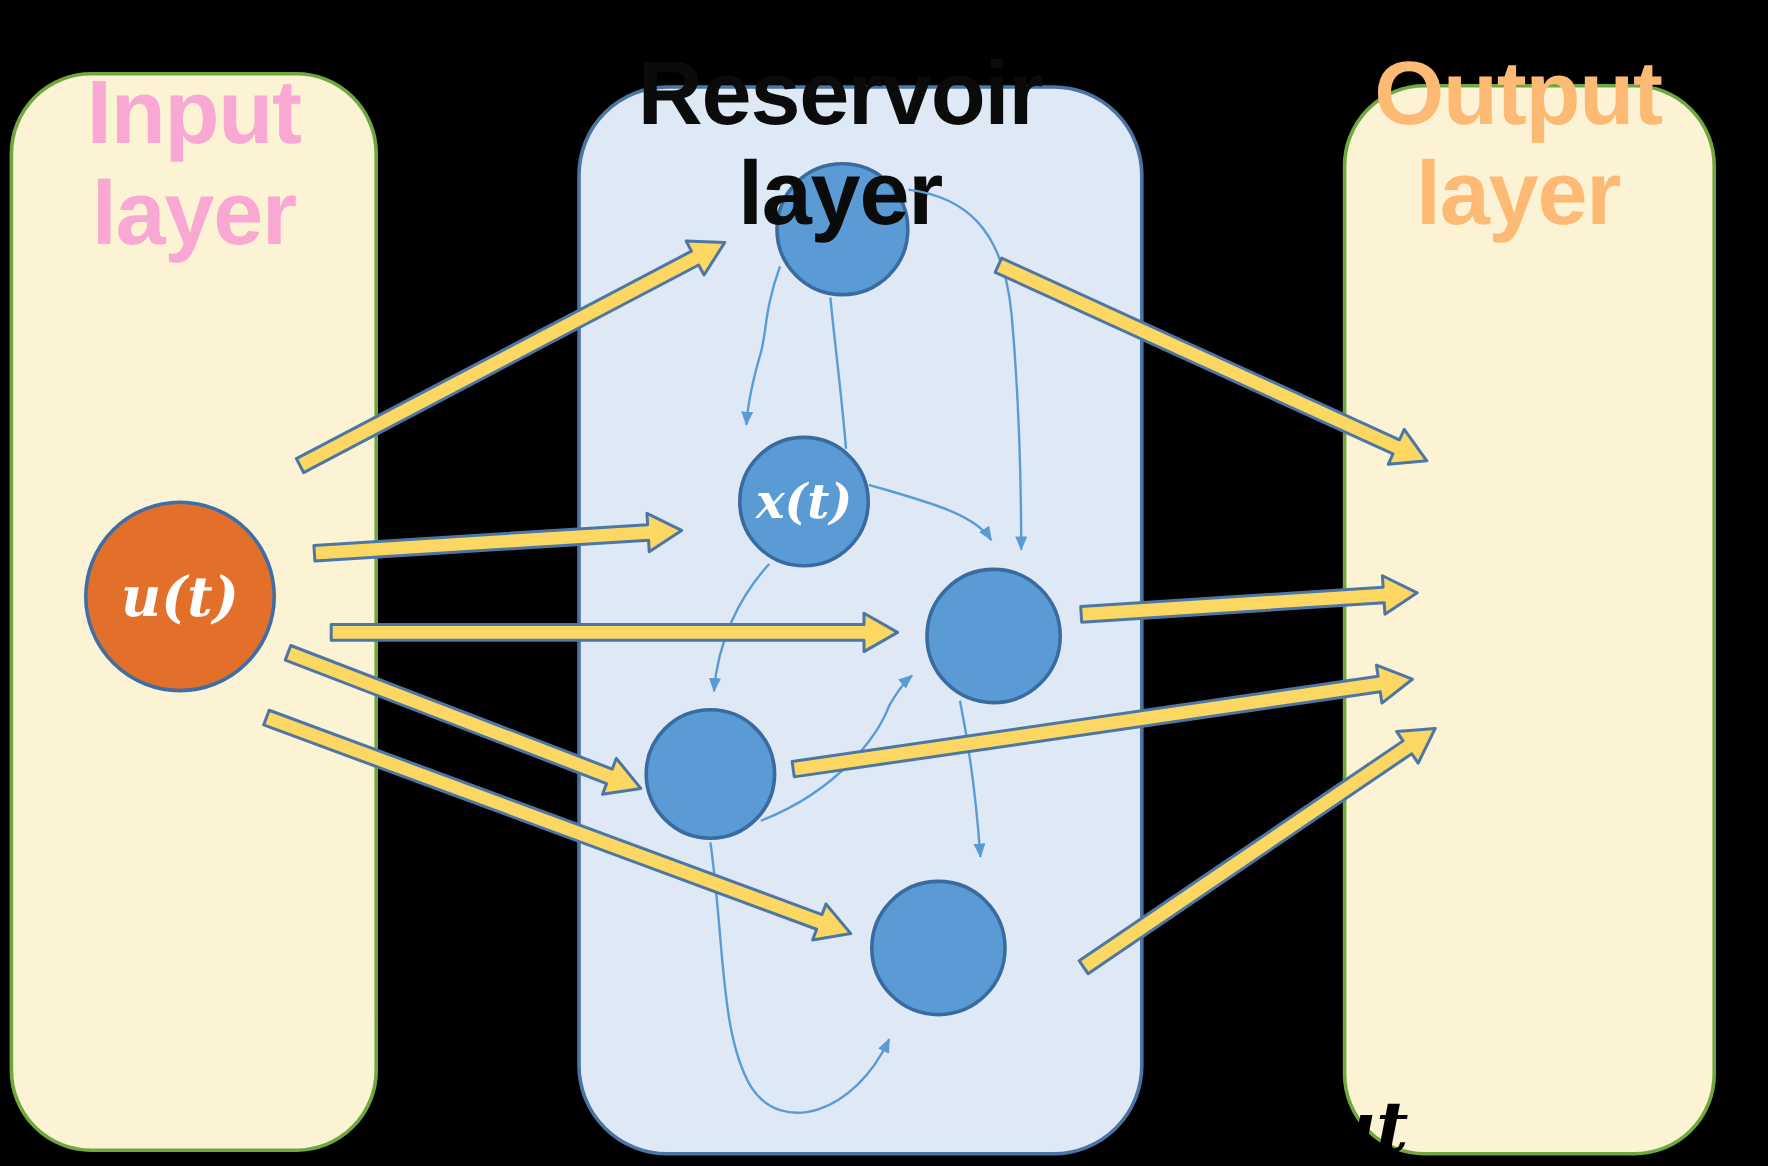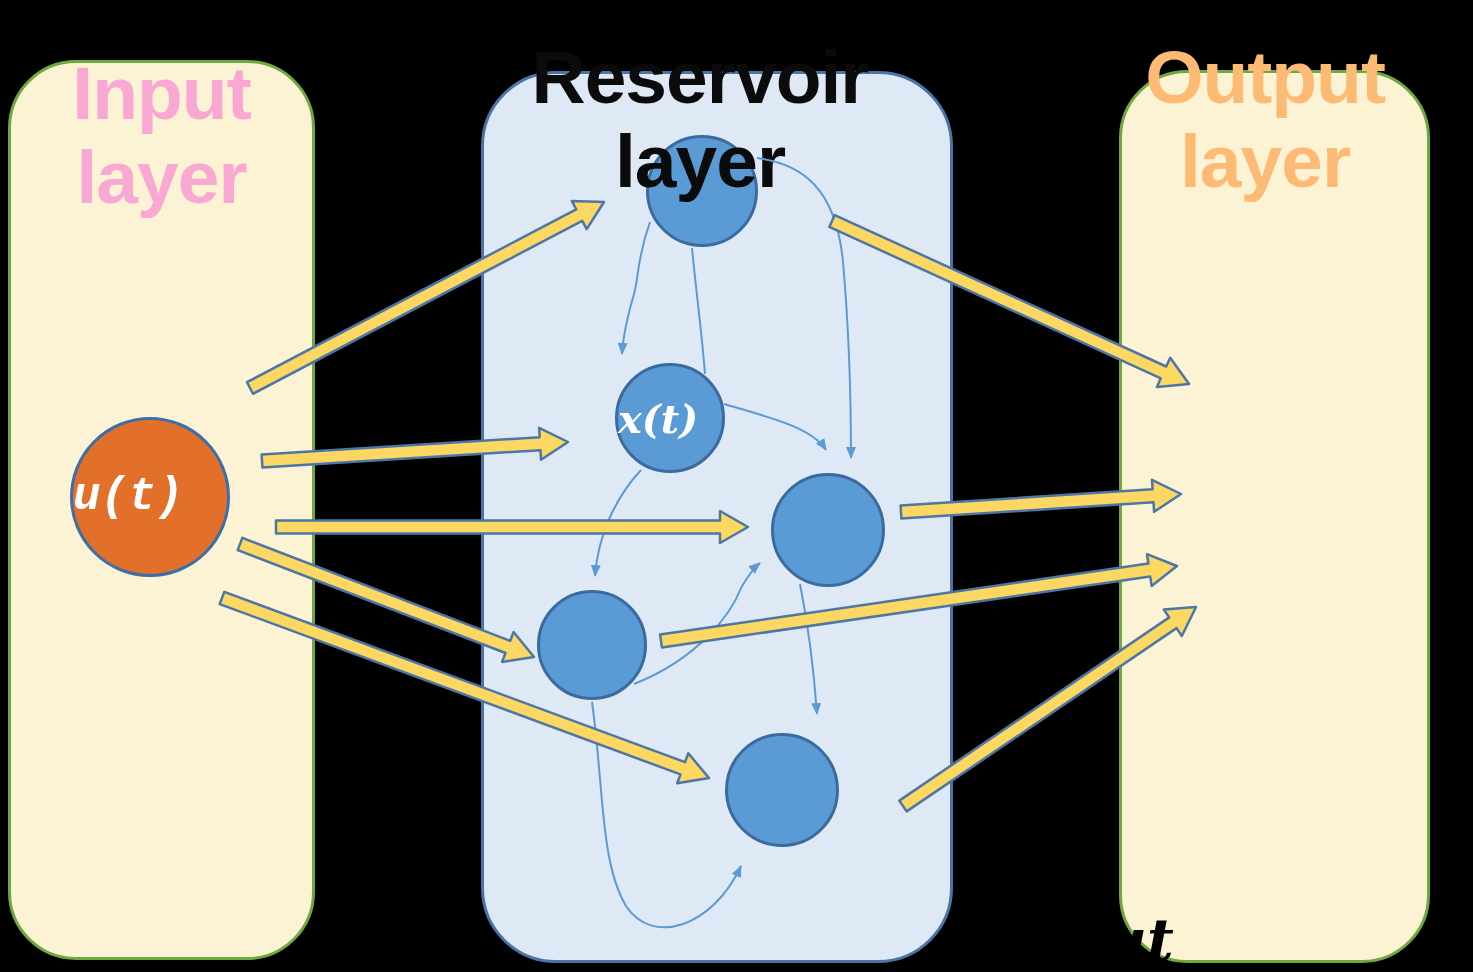--- a/index.html
+++ b/index.html
@@ -2,21 +2,21 @@
 <html><head>
 <meta charset="utf-8">
 <style>
   html,body{margin:0;padding:0;background:#000;}
   #stage{position:relative;width:1473px;height:972px;background:#000;overflow:hidden;
          font-family:"Liberation Sans", sans-serif;}
   .layer-box{position:absolute;box-sizing:border-box;z-index:1;}
   .layer-title{position:absolute;z-index:4;text-align:center;font-weight:700;
                font-size:75px;line-height:84px;letter-spacing:-1px;white-space:normal;}
   .node{position:absolute;border-radius:50%;box-sizing:border-box;z-index:3;
-        display:flex;align-items:center;}
+        display:flex;align-items:center;justify-content:center;}
   .nlabel{font-family:"DejaVu Serif", serif;font-style:italic;font-weight:700;}
   .formula{position:absolute;z-index:2;font-family:"DejaVu Serif", serif;
            font-style:italic;font-weight:700;white-space:nowrap;}
   .fbase{font-size:82px;line-height:1;}
   .fsub{font-size:58px;line-height:1;position:relative;top:22px;margin-left:2px;}
   #overlay{position:absolute;left:0;top:0;z-index:5;}
 </style>
 </head>
 <body>
 
@@ -24,21 +24,21 @@
 
   <div class="layer-box" style="left: 8px; top: 60px; width: 307px; height: 900px; border-radius: 68px; background: rgb(251, 243, 212); border: 3px solid rgb(111, 168, 63);"></div>
   <div class="layer-box" style="left: 481px; top: 71px; width: 472px; height: 892px; border-radius: 75px; background: rgb(222, 233, 245); border: 3px solid rgb(74, 116, 164);"></div>
   <div class="layer-box" style="left: 1119px; top: 70px; width: 311px; height: 893px; border-radius: 68px; background: rgb(251, 243, 212); border: 3px solid rgb(111, 168, 63);"></div>
 
   <div class="formula" style="left: 972px; top: 868px; color: rgb(0, 0, 0);">
     <span class="fbase">W</span><span class="fsub">out</span>
   </div>
 
   <div class="node" style="left: 70px; top: 417px; width: 160px; height: 160px; background: rgb(226, 112, 43); border: 3px solid rgb(61, 110, 165);">
-    <span class="nlabel" style="font-size: 46px; color: rgb(255, 255, 255); font-family: Liberation Mono, monospace;">u(t)</span>
+    <span class="nlabel" style="font-size: 46px; color: rgb(255, 255, 255);">u(t)</span>
   </div>
   <div class="node" style="left: 646px; top: 135px; width: 112px; height: 112px; background: rgb(91, 155, 213); border: 3px solid rgb(58, 107, 158);"></div>
   <div class="node" style="left: 615px; top: 363px; width: 110px; height: 110px; background: rgb(91, 155, 213); border: 3px solid rgb(58, 107, 158);">
     <span class="nlabel" style="font-size: 40px; color: rgb(255, 255, 255);">x(t)</span>
   </div>
   <div class="node" style="left: 771px; top: 473px; width: 114px; height: 114px; background: rgb(91, 155, 213); border: 3px solid rgb(58, 107, 158);"></div>
   <div class="node" style="left: 537px; top: 590px; width: 110px; height: 110px; background: rgb(91, 155, 213); border: 3px solid rgb(58, 107, 158);"></div>
   <div class="node" style="left: 725px; top: 733px; width: 114px; height: 114px; background: rgb(91, 155, 213); border: 3px solid rgb(58, 107, 158);"></div>
 
   <div class="layer-title" style="left: 8px; top: 35px; width: 307px; color: #f9a8d4; margin-top: 16px;">Input layer</div>

